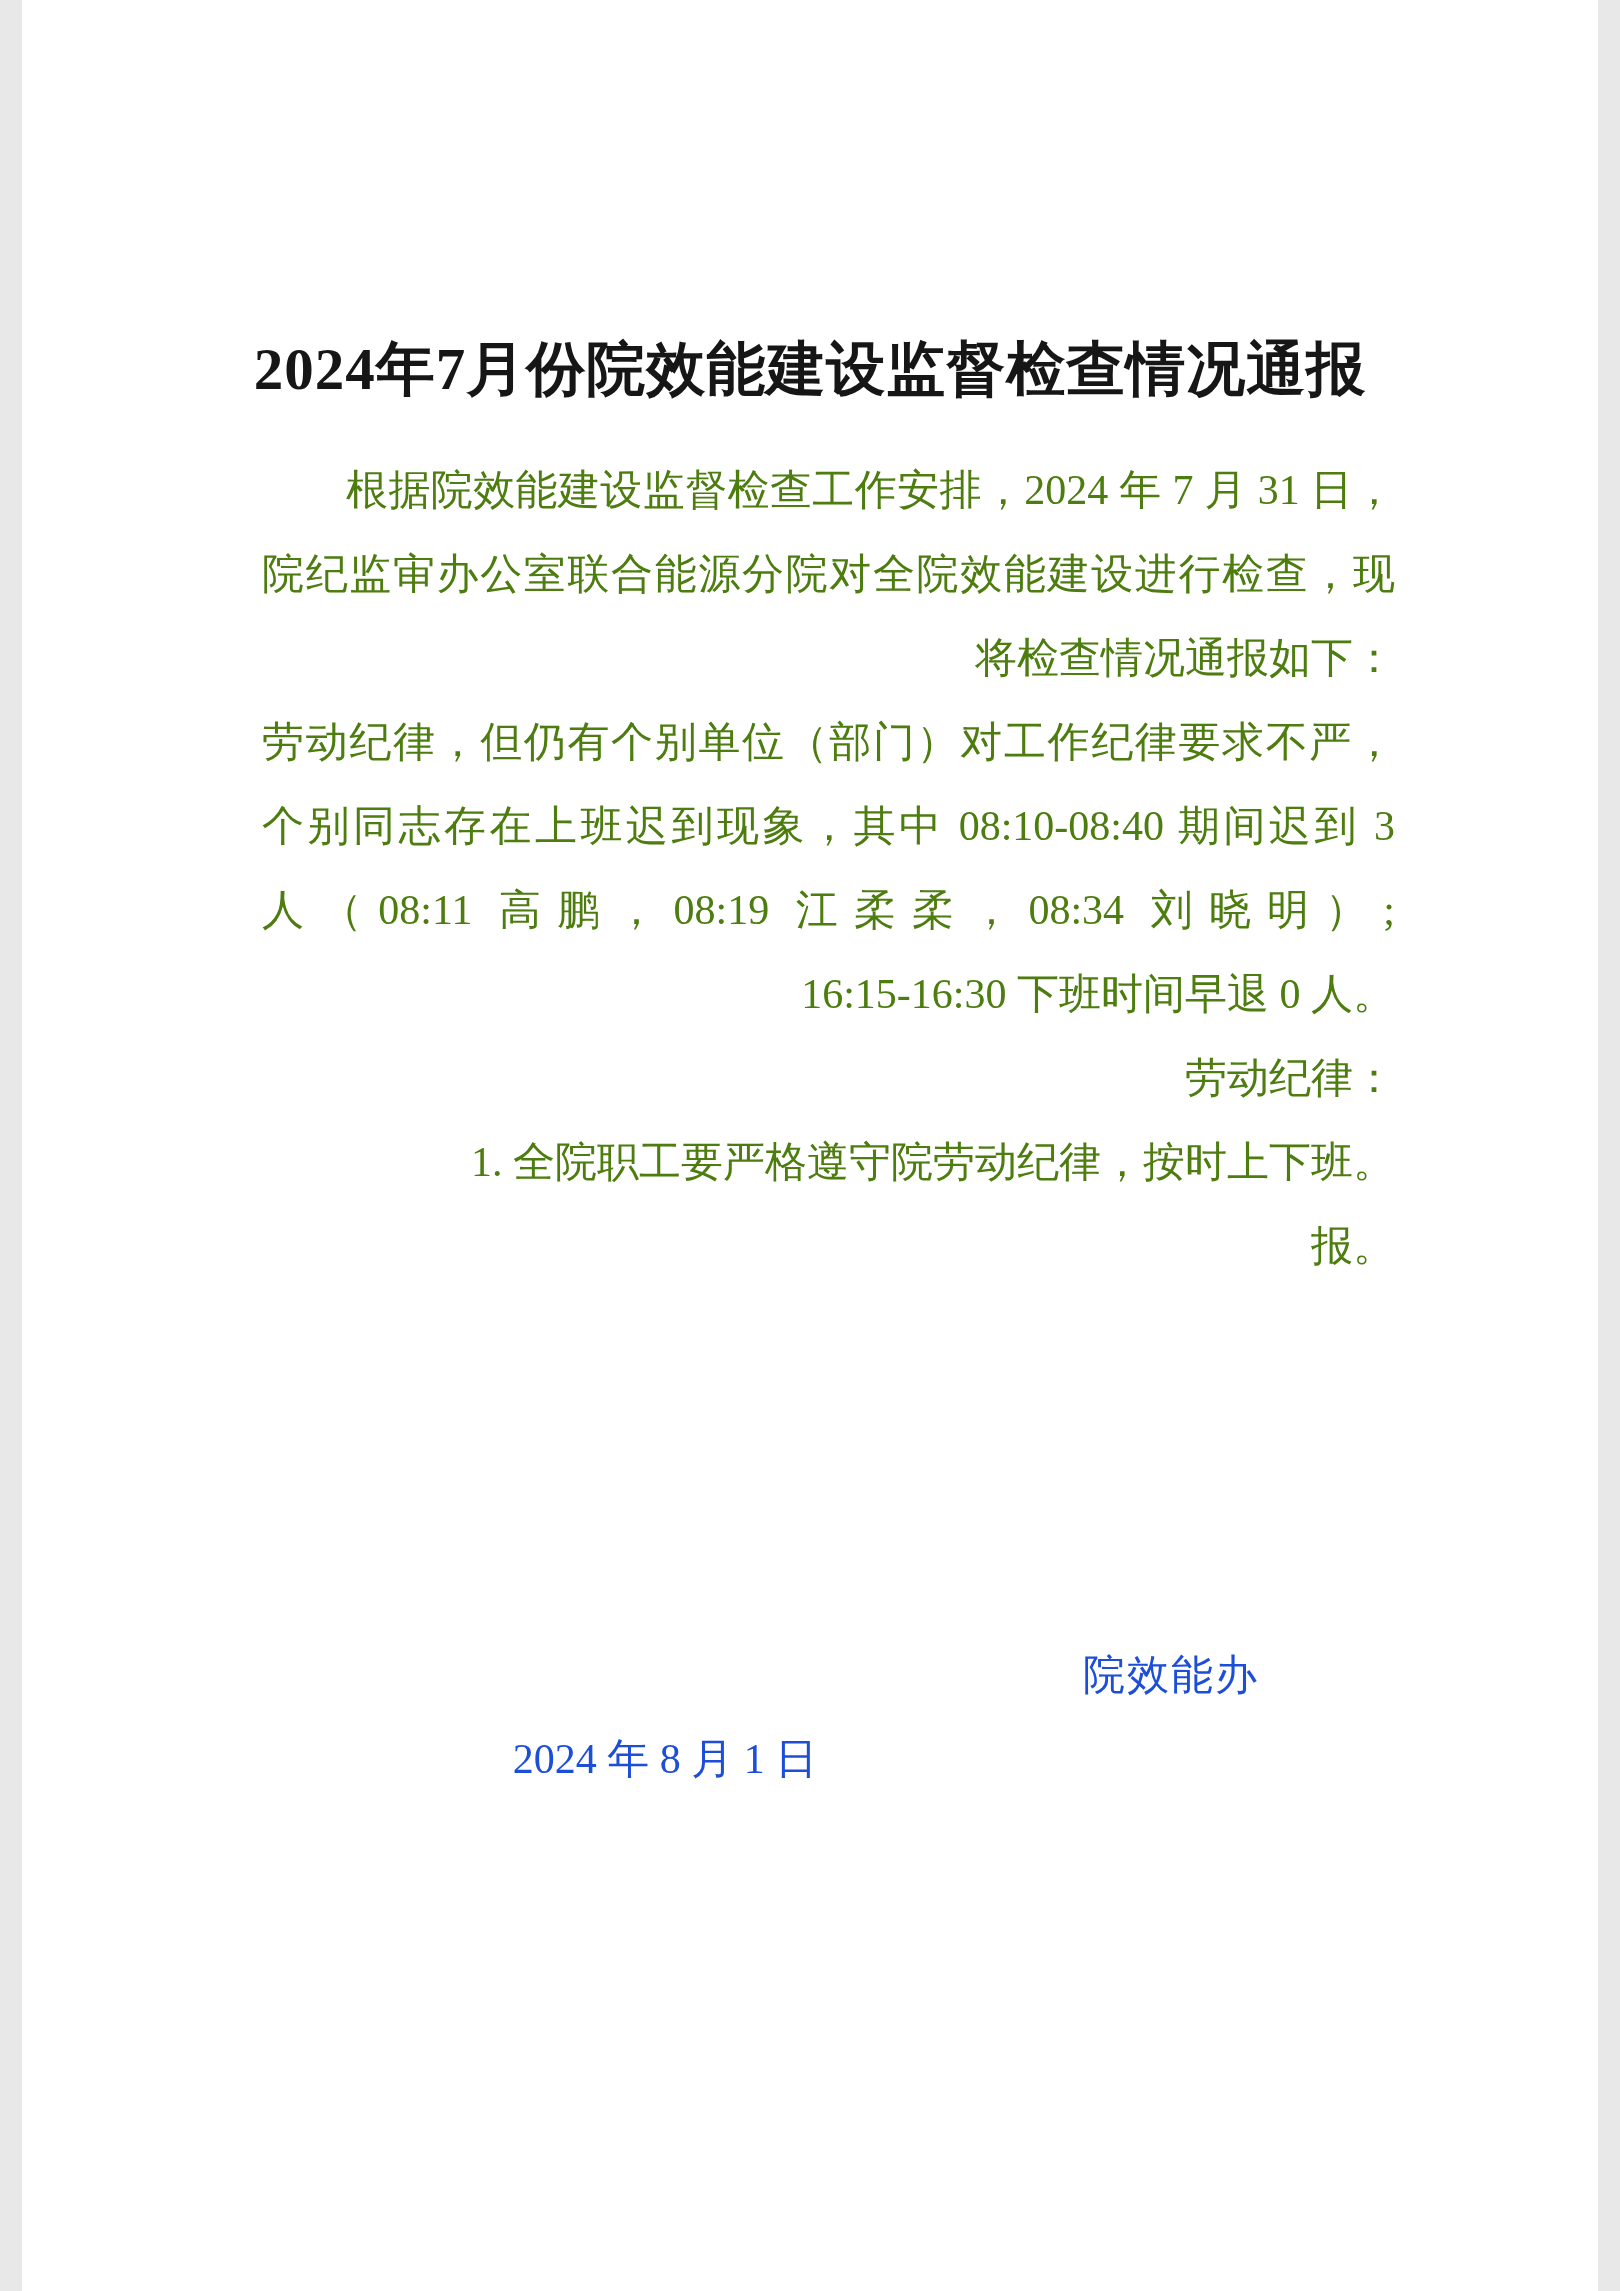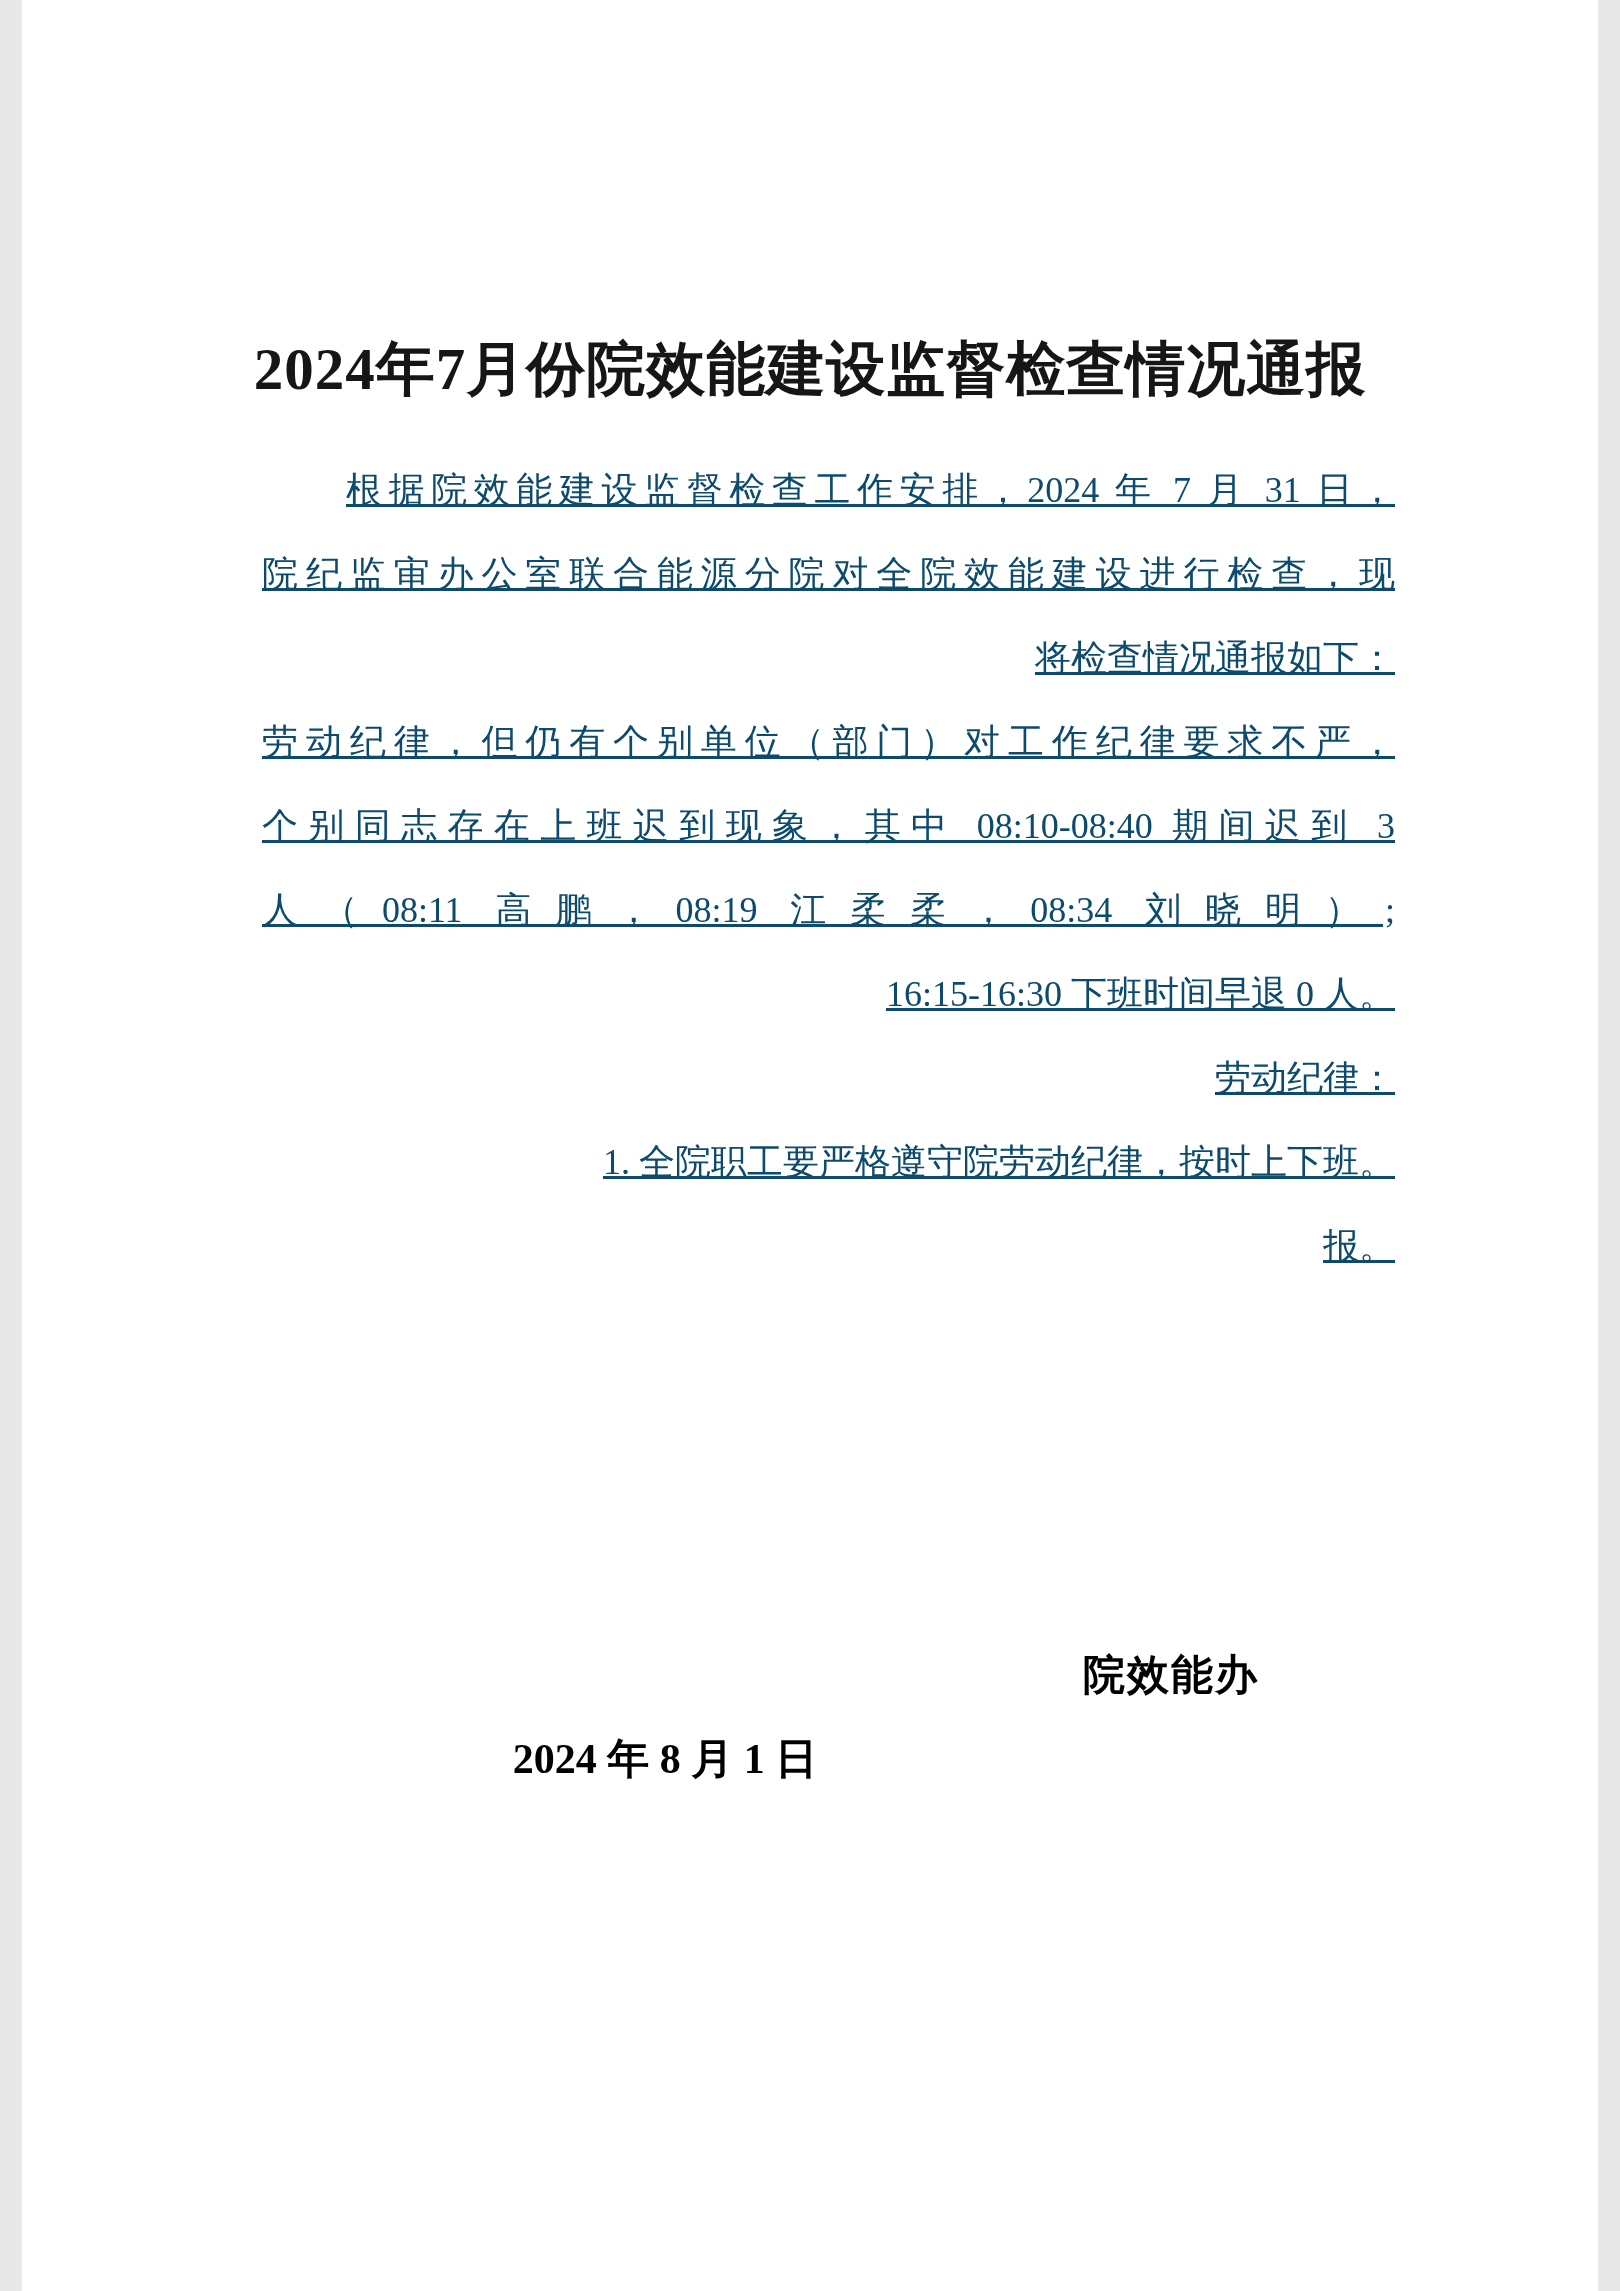--- a/index.html
+++ b/index.html
@@ -27,23 +27,22 @@
     line-height: 1.1;
     font-weight: 700;
     letter-spacing: 1px;
     color: #161616;
   }
   .doc-body {
     position: absolute;
     top: 448px;
     left: 240px;
     width: 1133px;
-    font-size: 36px;
-    color: #0c4a6e;
-    text-decoration: underline;
+    font-size: 42px;
+    color: #4d7c0f;
   }
   .line {
     height: 84px;
     line-height: 84px;
     white-space: nowrap;
     text-align: right;
   }
   .line.just {
     white-space: normal;
     text-align: justify;
@@ -52,22 +51,21 @@
   }
   .line.indent {
     text-indent: 84px;
   }
   .signature {
     position: absolute;
     top: 1633px;
     left: 0;
     width: 100%;
     font-size: 42px;
-    color: #000000;
-    font-weight: bold;
+    color: #1d4ed8;
   }
   .sig-org {
     height: 84px;
     line-height: 84px;
     text-align: right;
     padding-right: 339px;
     letter-spacing: 2px;
   }
   .sig-date {
     height: 84px;

